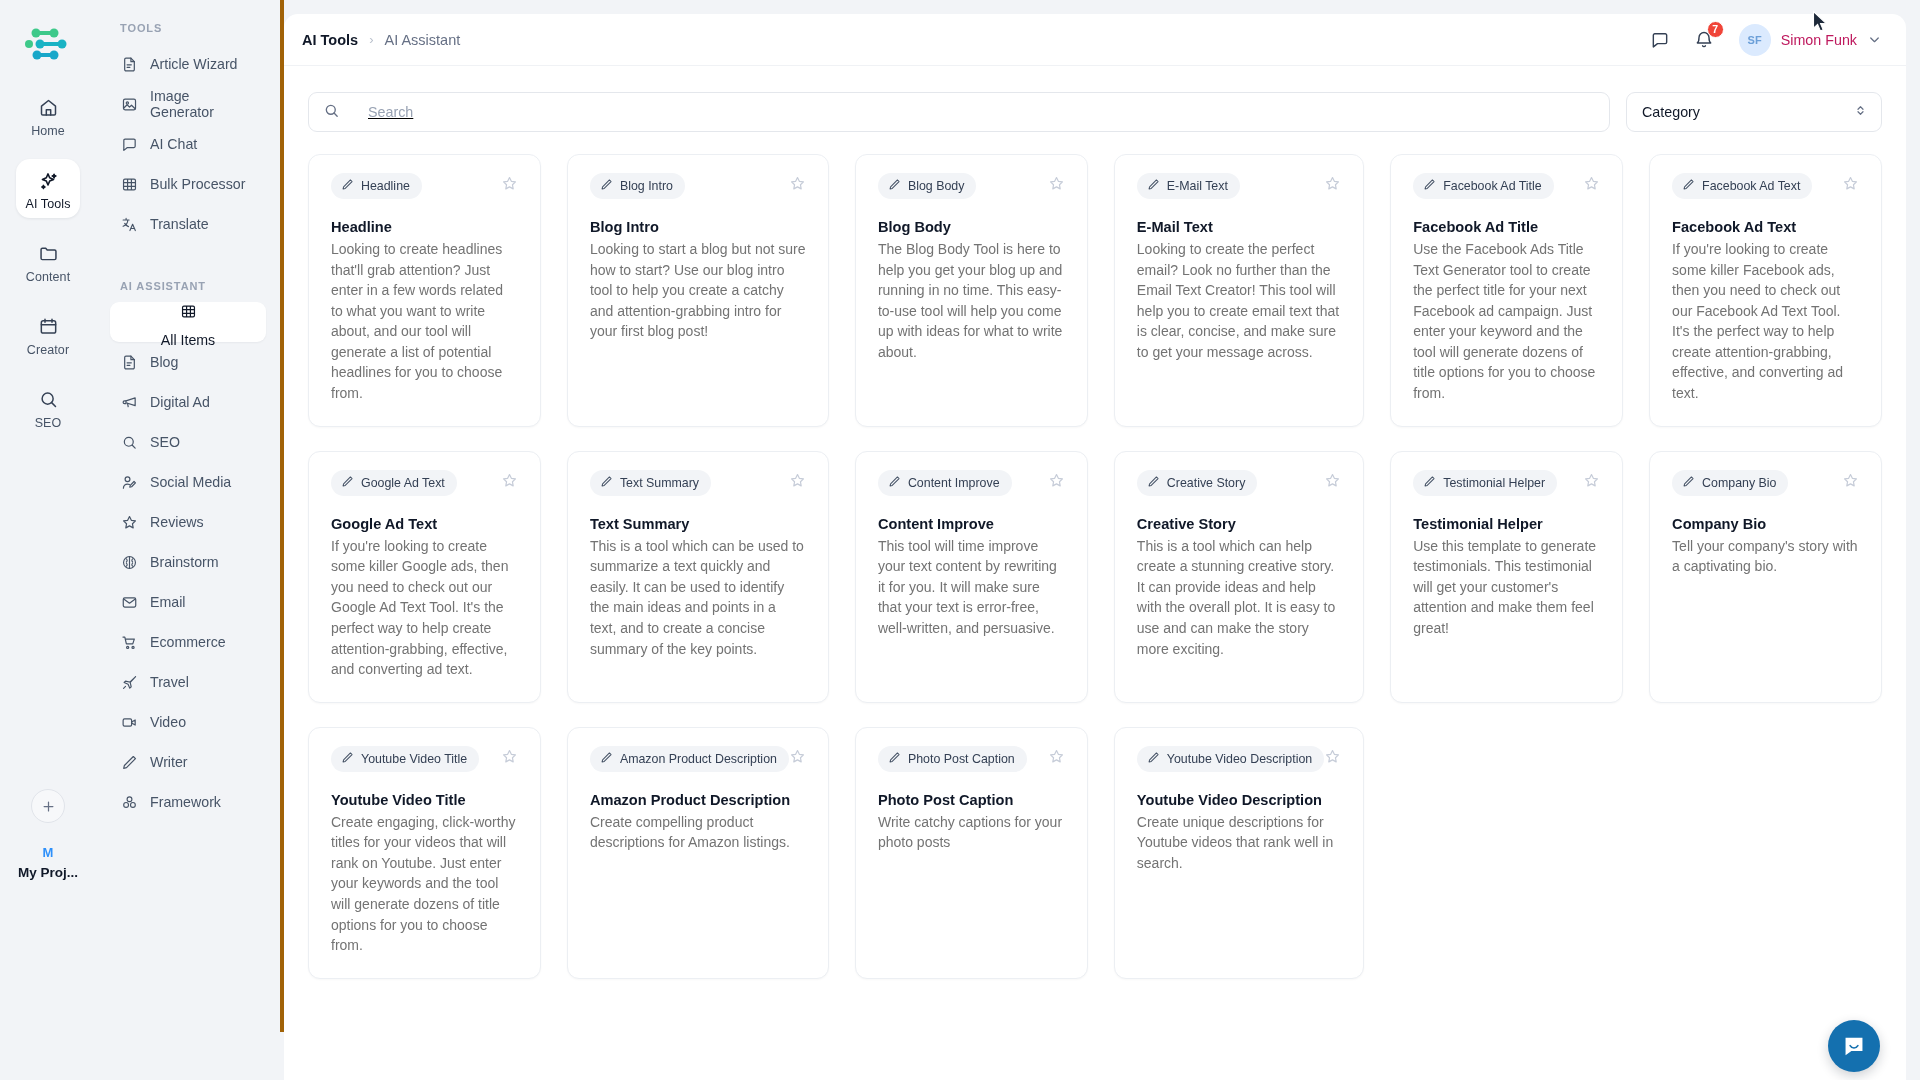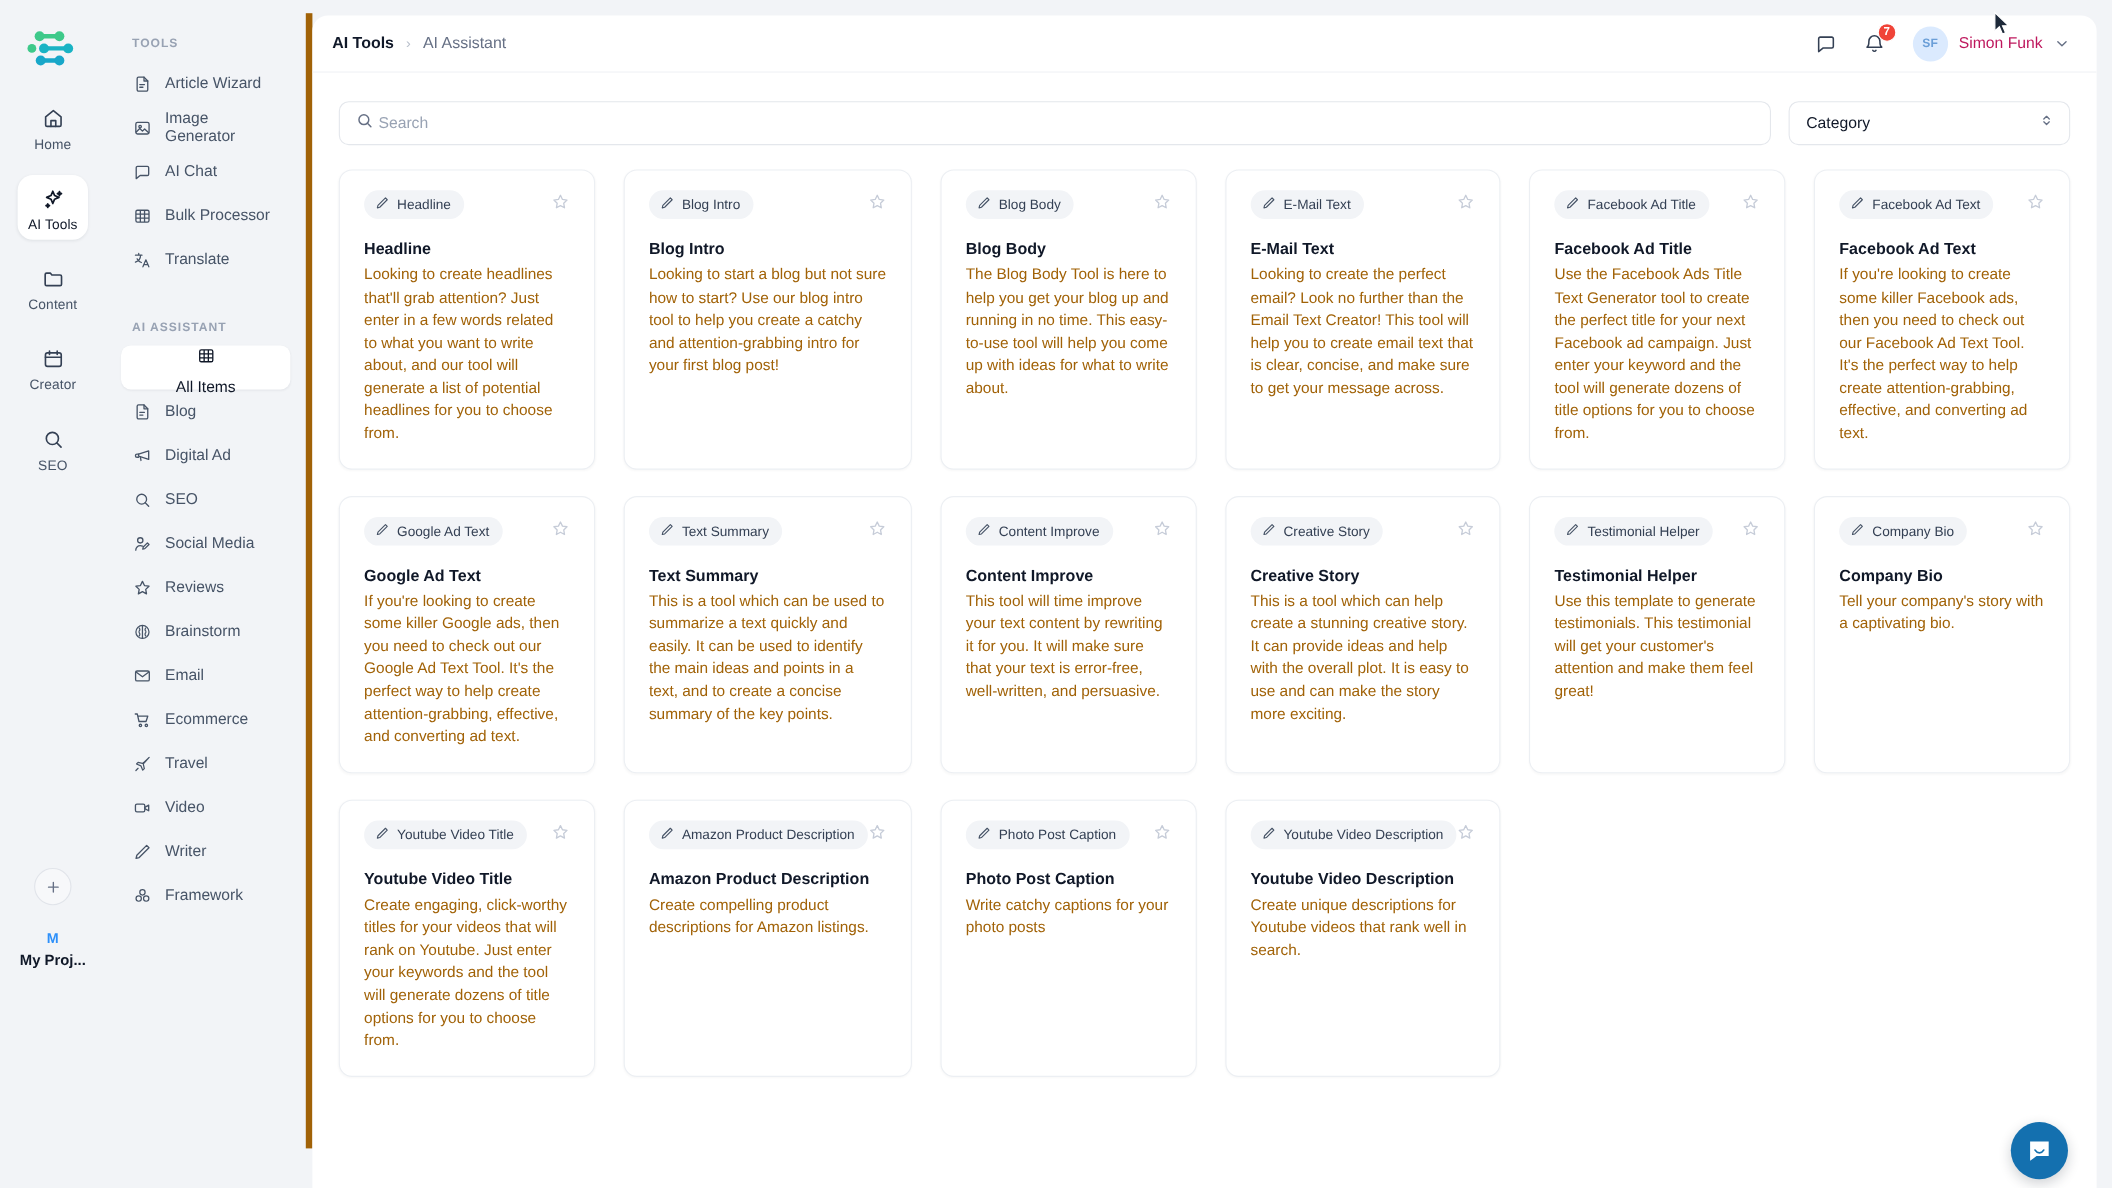--- a/index.html
+++ b/index.html
@@ -36,24 +36,24 @@
     width: 34px; height: 34px; border-radius: 50%;
     border: 1px solid #e1e4ea; background: #f7f8fa;
     display:flex; align-items:center; justify-content:center;
     color:#667085; font-size: 19px; line-height: 1; cursor:pointer;
   }
   #project-initial { margin-top: 22px; color:#2e90fa; font-size:13px; font-weight:600; }
   #project-name { margin-top: 5px; font-size: 13.5px; font-weight: 600; color:#101828; }
 
   
   #sidebar {
-    position: absolute; left: 96px; top: 12px;
+    position: absolute; left: 96px; top: 0;
     width: 188px; height: 1032px;
     background: #f2f4f7;
-    border-right: 6px solid #a16207;
+    border-right: 4px solid #a16207;
     padding: 22px 14px 0 14px;
   }
   .sb-heading {
     font-size: 11px; letter-spacing: .9px; color: #98a2b3;
     font-weight: 600; padding-left: 10px; margin-bottom: 10px;
   }
   .sb-heading.second { margin-top: 36px; }
   .sb-item {
     display: flex; align-items: center; gap: 11px;
     height: 40px; padding: 0 10px;
@@ -97,22 +97,23 @@
     font-size:11px;font-weight:700;letter-spacing:.3px;
   }
   #user-name { font-size:14.3px; color:#be185d; font-weight:500; }
   #user-caret { color:#667085; display:flex; }
 
   
   #filters { display:flex; gap:16px; padding: 26px 24px 0 24px; }
   #search-wrap {
     flex: 1 1 auto; height: 40px;
     border:1px solid #e4e7ec; border-radius: 9px;
-    display:flex; align-items:center; gap:4px; padding: 0 14px;
+    display:flex; align-items:center; gap:28px; padding: 0 14px;
     background:#fff;
+    text-decoration:underline;
   }
   #search-input {
     border:none; outline:none; flex:1; height:100%;
     font-family:"Liberation Sans",sans-serif; font-size:14.3px; color:#101828; background:transparent;
   }
   #search-input::placeholder { color:#98a2b3; }
   #category-select {
     width: 256px; height:40px;
     border:1px solid #e4e7ec; border-radius:9px; background:#fff;
     display:flex; align-items:center; justify-content:space-between;
@@ -135,21 +136,21 @@
   }
   .card-top { display:flex; align-items:flex-start; justify-content:space-between; }
   .chip {
     display:inline-flex; align-items:center; gap:7px;
     background:#f2f4f7; border-radius:16px;
     padding: 5px 12px 5px 10px;
     font-size: 12.4px; color:#344054; font-weight:500; white-space:nowrap;
   }
   .star { color:#c6ccd8; cursor:pointer; flex:0 0 auto; padding-top:2px; }
   .card-title { margin-top: 20px; font-size: 14.6px; font-weight: 700; color:#101828; }
-  .card-desc { margin-top: 4px; font-size: 14px; line-height: 1.47; color:#a16207; }
+  .card-desc { margin-top: 4px; font-size: 14px; line-height: 1.47; color:#737373; }
 
   
   #chat-bubble {
     position:absolute; right: 26px; bottom: 22px;
     width: 52px; height:52px; border-radius:50%;
     background:#1470af; display:flex; align-items:center; justify-content:center;
     box-shadow: 0 4px 12px rgba(16,24,40,.2); cursor:pointer; z-index:30;
   }
   
   #cursor { position:absolute; left:1812px; top:10px; pointer-events:none; z-index:60; }

